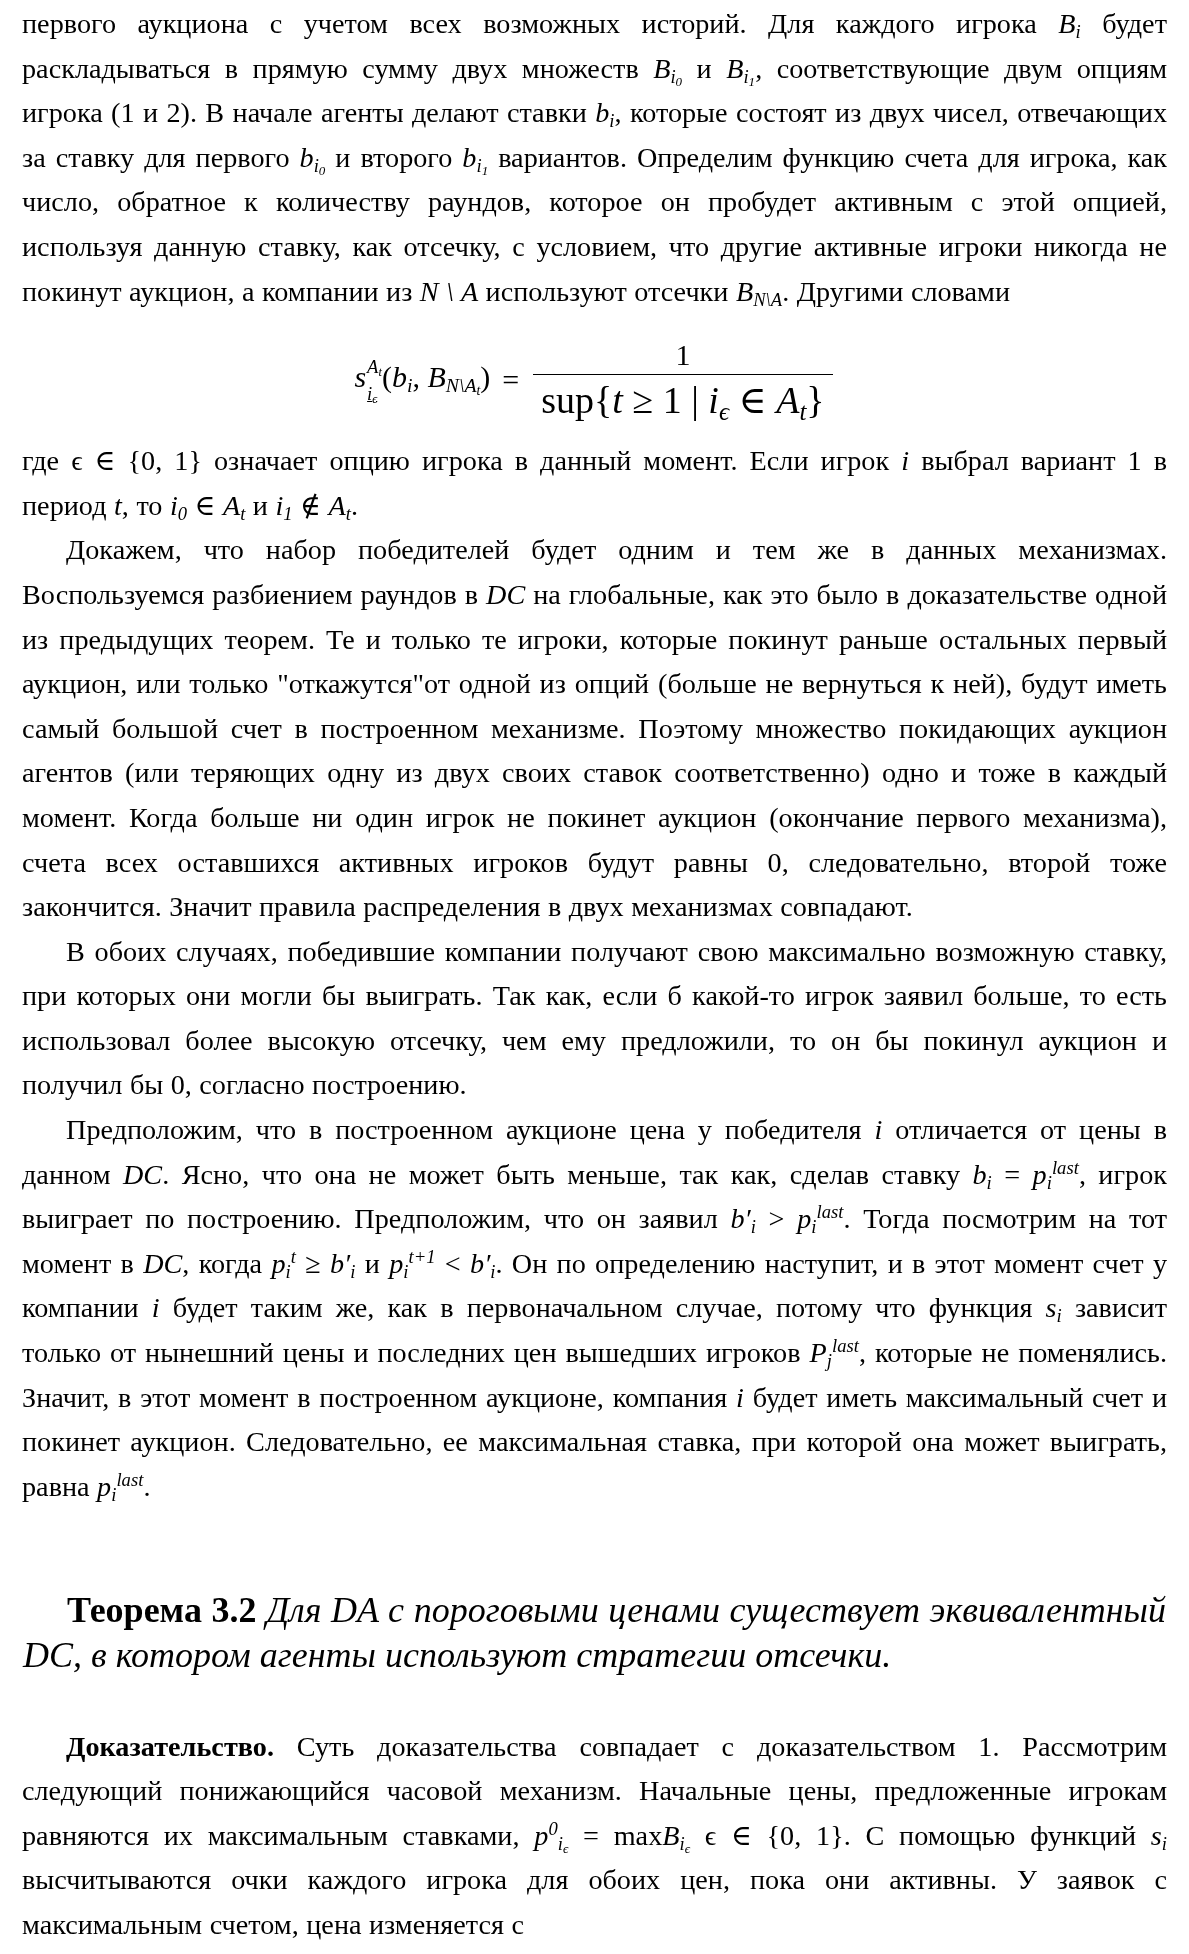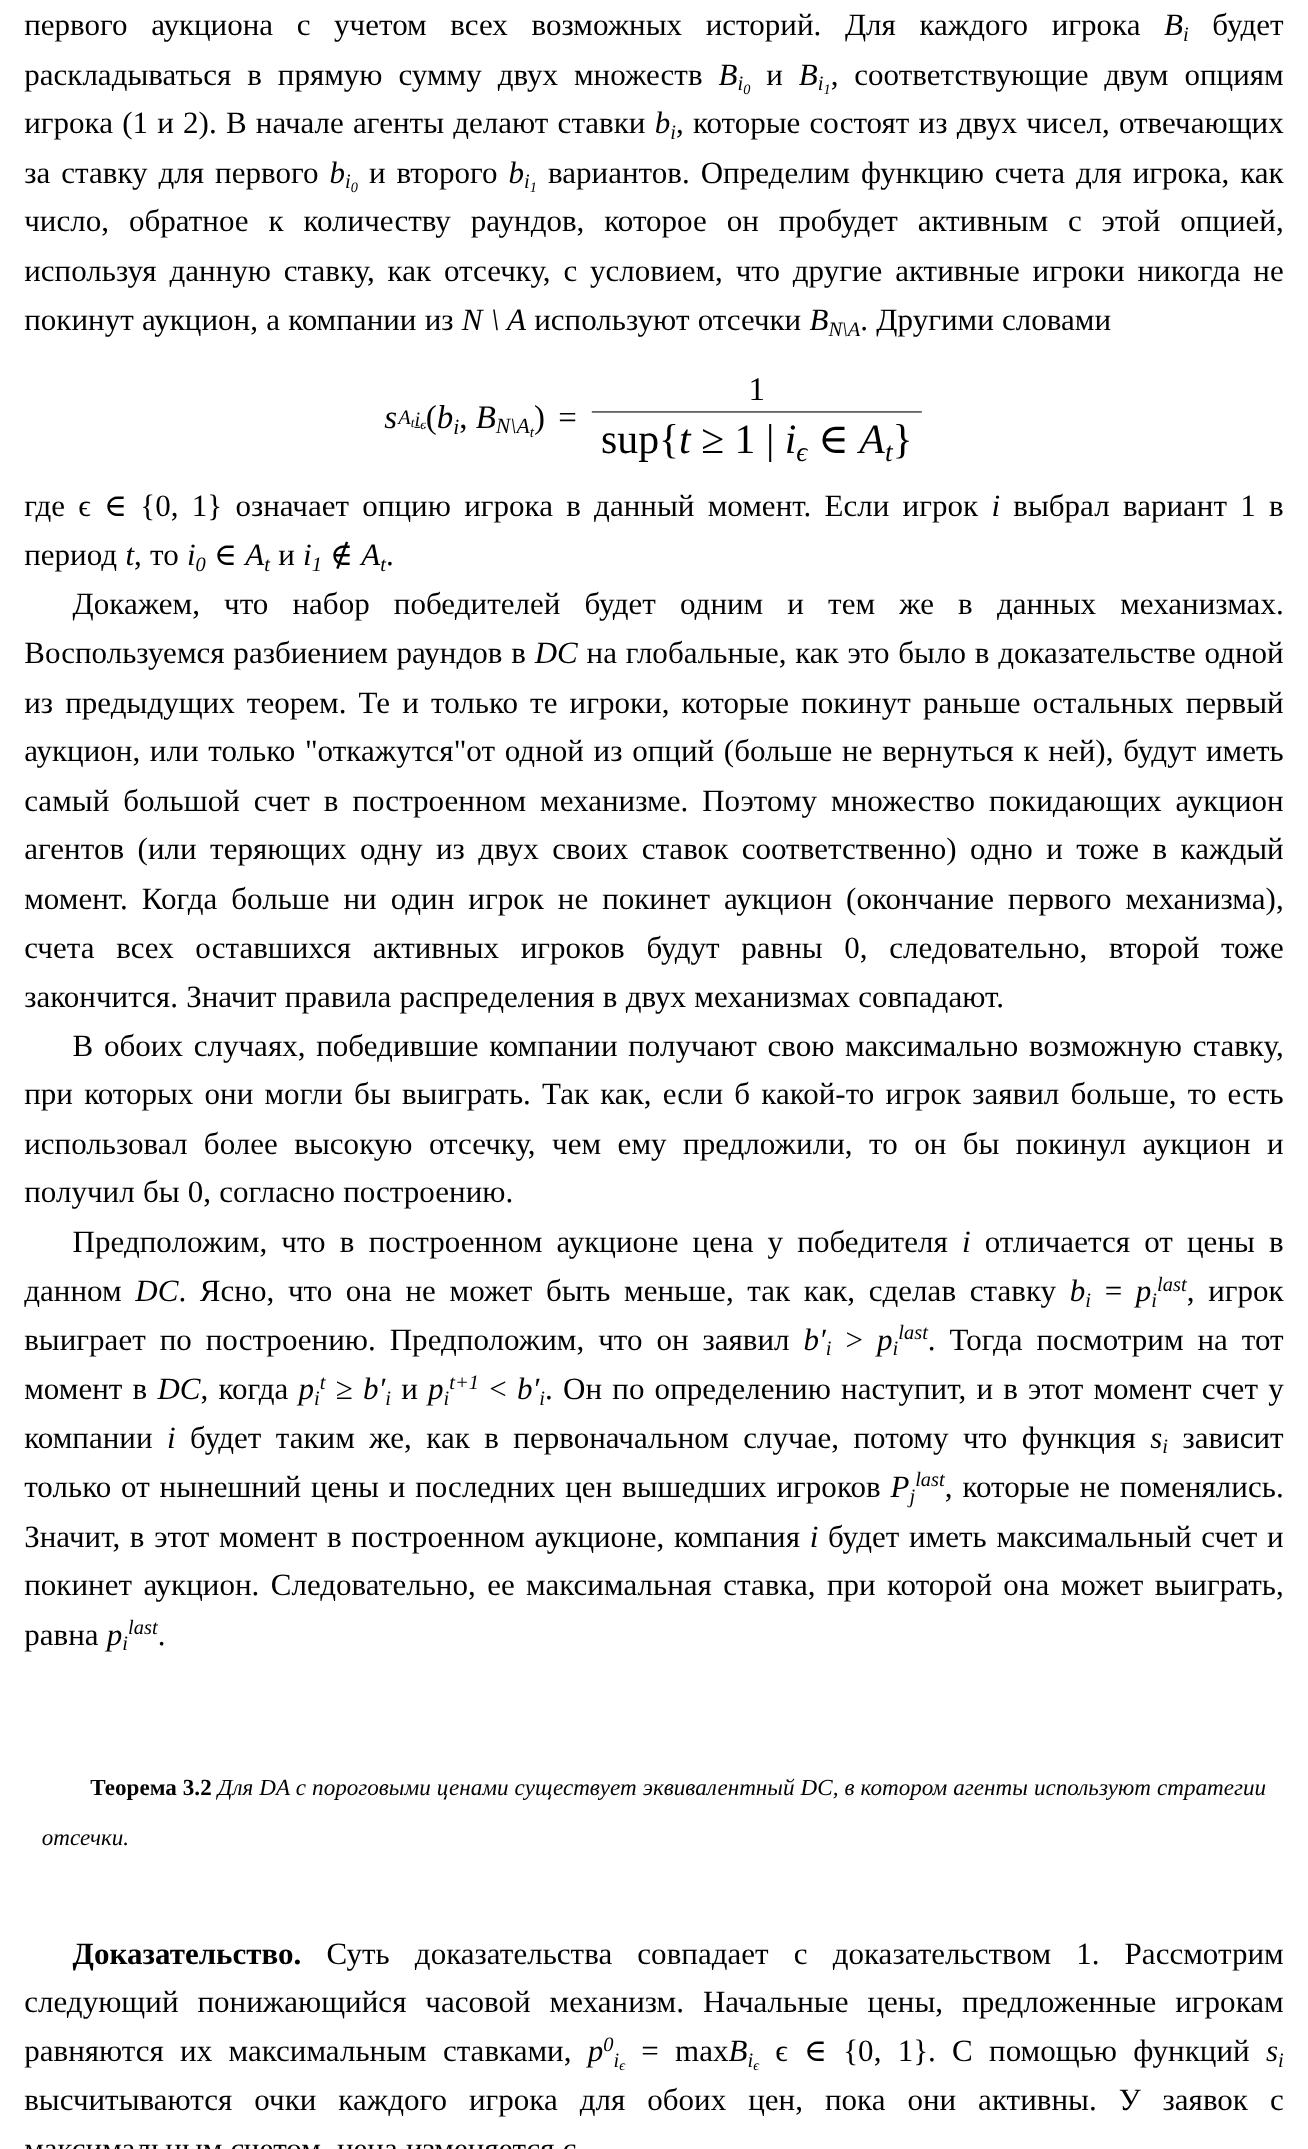--- a/index.html
+++ b/index.html
@@ -86,40 +86,40 @@
   }
   .frac .den {
     padding: 6px 8px 0 8px;
     white-space: nowrap;
     font-size: 38px;
   }
 
   
   .scriptstack {
     display: inline-flex;
-    flex-direction: row;
+    flex-direction: column;
     align-items: flex-start;
     vertical-align: middle;
     font-size: 0.62em;
     line-height: 1.02;
     margin-left: 1px;
     position: relative;
     top: 0.06em;
     justify-content: flex-end;
   }
   .scriptstack .up { margin-bottom: 0.30em; }
   .scriptstack .dn { margin-top: 0.12em; text-decoration: underline; }
 
   
   .theorem {
-    font-size: 21px;
+    font-size: 36px;
     line-height: 44.6px;
     text-align: justify;
     text-align-last: left;
-    margin: 16px;
+    margin: 1px;
     text-indent: 44px;
     font-style: italic;
   }
   .theorem .thm-name {
     font-style: normal;
     font-weight: bold;
     font-family: "Liberation Serif", "DejaVu Serif", serif;
   }
   .proof-head {
     font-weight: bold;

